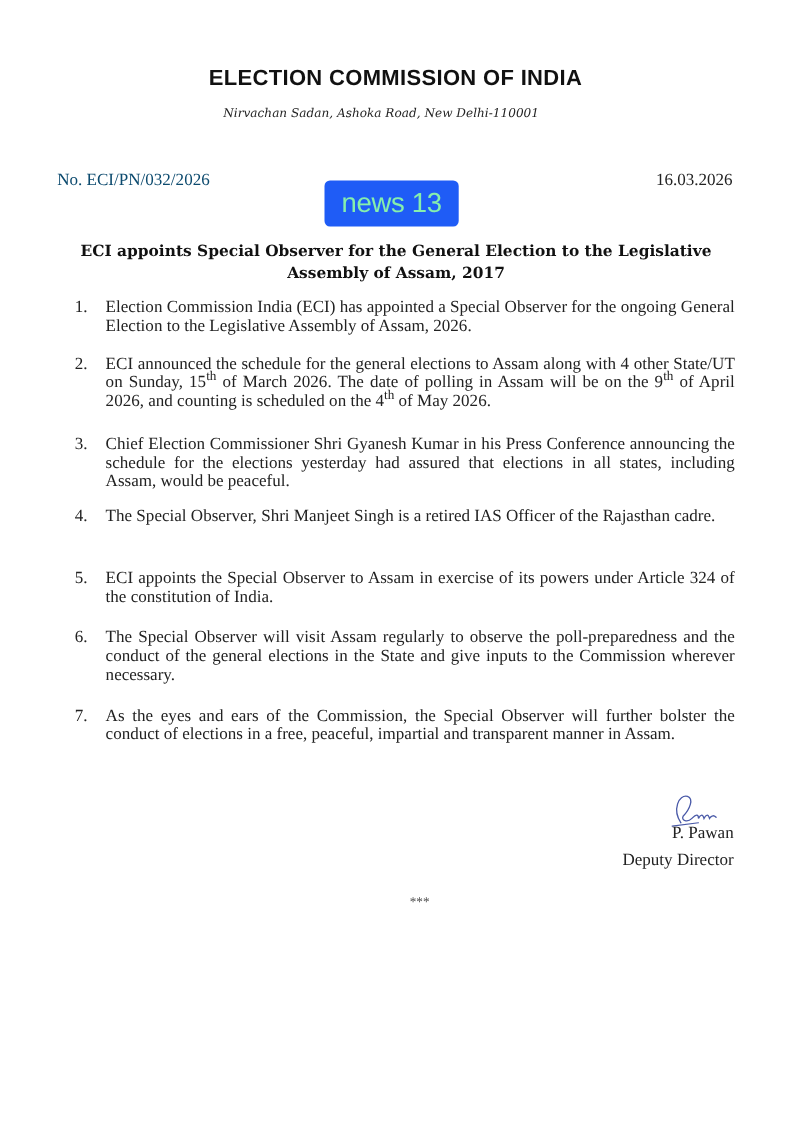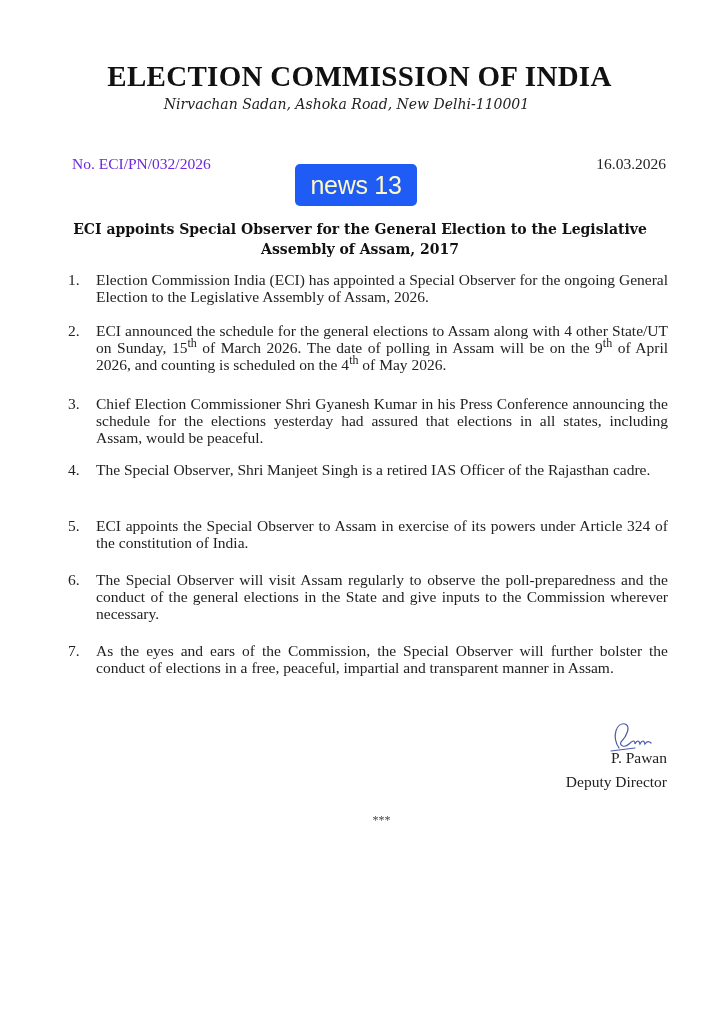--- a/index.html
+++ b/index.html
@@ -1,36 +1,36 @@
 <!DOCTYPE html>
 <html><head>
 <meta charset="utf-8">
 <style>
   html, body { margin: 0; padding: 0; background: #ffffff; }
   body { width: 719px; height: 1024px; position: relative; overflow: hidden; color: #1a1a1a; }
   .page { position: absolute; left: 0; top: 0; width: 719px; height: 1024px; background: #ffffff; }
   .org-title {
     position: absolute; left: 0; width: 719px; top: 60px; text-align: center;
-    font-family: Liberation Serif, serif; font-weight: bold; font-size: 29px; letter-spacing: 0.3px; color: #111;
+    font-family: Liberation Sans, sans-serif; font-weight: bold; font-size: 20px; letter-spacing: 0.3px; color: #111;
   }
   .org-address {
     position: absolute; left: 0; width: 693px; top: 96px; text-align: center;
-    font-family: "DejaVu Serif", serif; font-style: italic; font-size: 14px; color: #222;
+    font-family: "DejaVu Serif", serif; font-style: italic; font-size: 11px; color: #222;
   }
   .ref-no {
     position: absolute; left: 52px; top: 155px;
-    font-family: "Liberation Serif", serif; font-size: 15.5px; color: #6d28d9; margin-left: 20px;
+    font-family: "Liberation Serif", serif; font-size: 15.5px; color: #0c4a6e;
   }
   .ref-date {
     position: absolute; right: 53px; top: 155px;
     font-family: "Liberation Serif", serif; font-size: 15.5px; color: #222;
   }
   .news-logo {
     position: absolute; left: 295px; top: 164px; width: 122px; height: 42px;
-    background: #1f5cf6; border-radius: 5px; color: #fef9c3;
+    background: #1f5cf6; border-radius: 5px; color: #86efac;
     display: flex; align-items: center; justify-content: center;
     font-family: "Liberation Sans", sans-serif; font-size: 25px; letter-spacing: -0.3px;
   }
   .subject {
     position: absolute; left: 60px; width: 600px; top: 219px; text-align: center;
     font-family: "DejaVu Serif", serif; font-weight: bold; font-size: 14px; line-height: 20px; color: #111;
   }
   .points { position: absolute; left: 0; top: 0; width: 719px; }
   .point { position: absolute; left: 68px; width: 600px; }
   .point .num {

